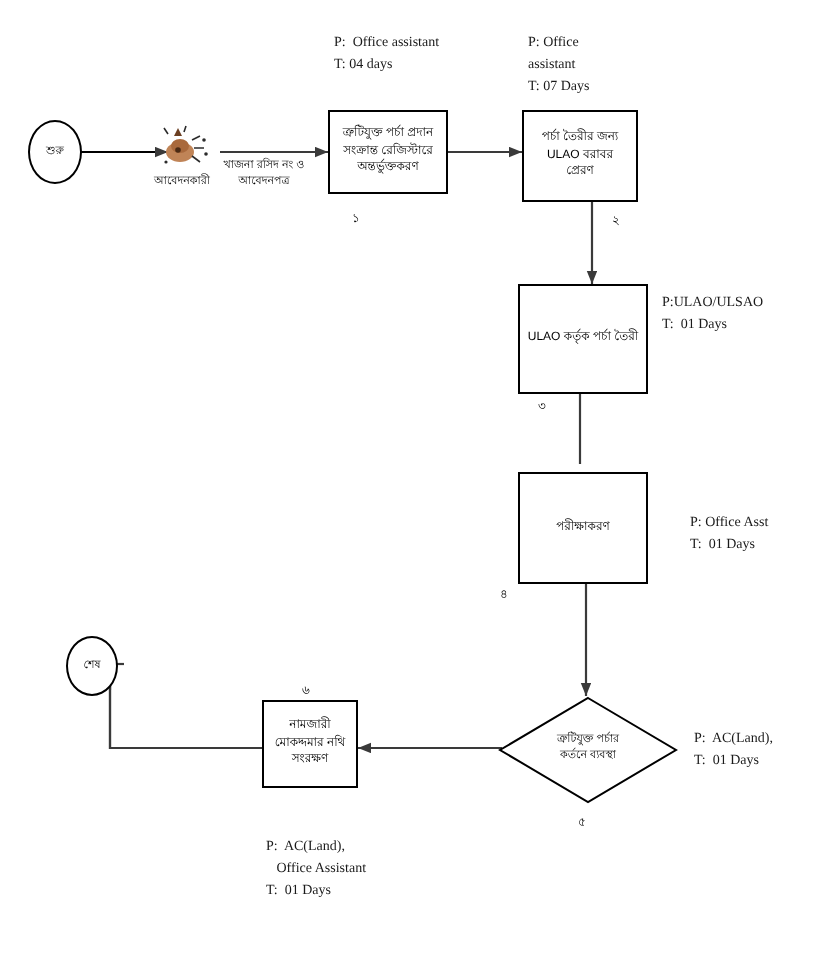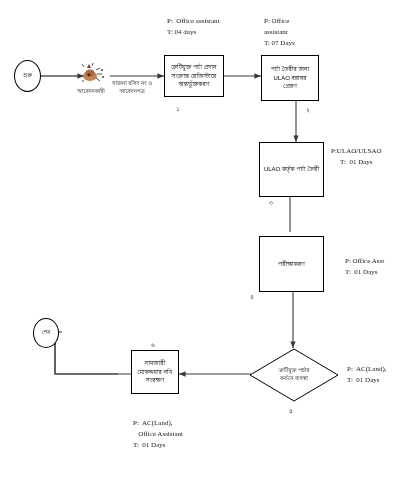--- a/index.html
+++ b/index.html
@@ -164,21 +164,21 @@
   </div>
   <div class="stepnum bn" style="left:306px; top:105px;">২</div>
   <div class="ann" style="left:264px; top:16px;">P: Office
 assistant
 T: 07 Days</div>
 
   <div class="node proc bn" style="left:259px; top:142px; width:65px; height:55px;">
     <span style="white-space:pre-line;">ULAO কর্তৃক পর্চা তৈরী</span>
   </div>
   <div class="stepnum bn" style="left:269px; top:198px;">৩</div>
-  <div class="ann" style="left:331px; top:146px;text-align:center;">P:ULAO/ULSAO
+  <div class="ann" style="left:331px; top:146px;">P:ULAO/ULSAO
 T:  01 Days</div>
 
   <div class="node proc bn" style="left:259px; top:236px; width:65px; height:56px;">
     <span style="white-space:pre-line;">পরীক্ষাকরণ</span>
   </div>
   <div class="stepnum bn" style="left:250px; top:292px;">৪</div>
   <div class="ann" style="left:334px; top:256px;margin-left:11px;">P: Office Asst
 T:  01 Days</div>
 
   <div class="decision-wrap" style="left:249px; top:348px; width:90px; height:54px;">

